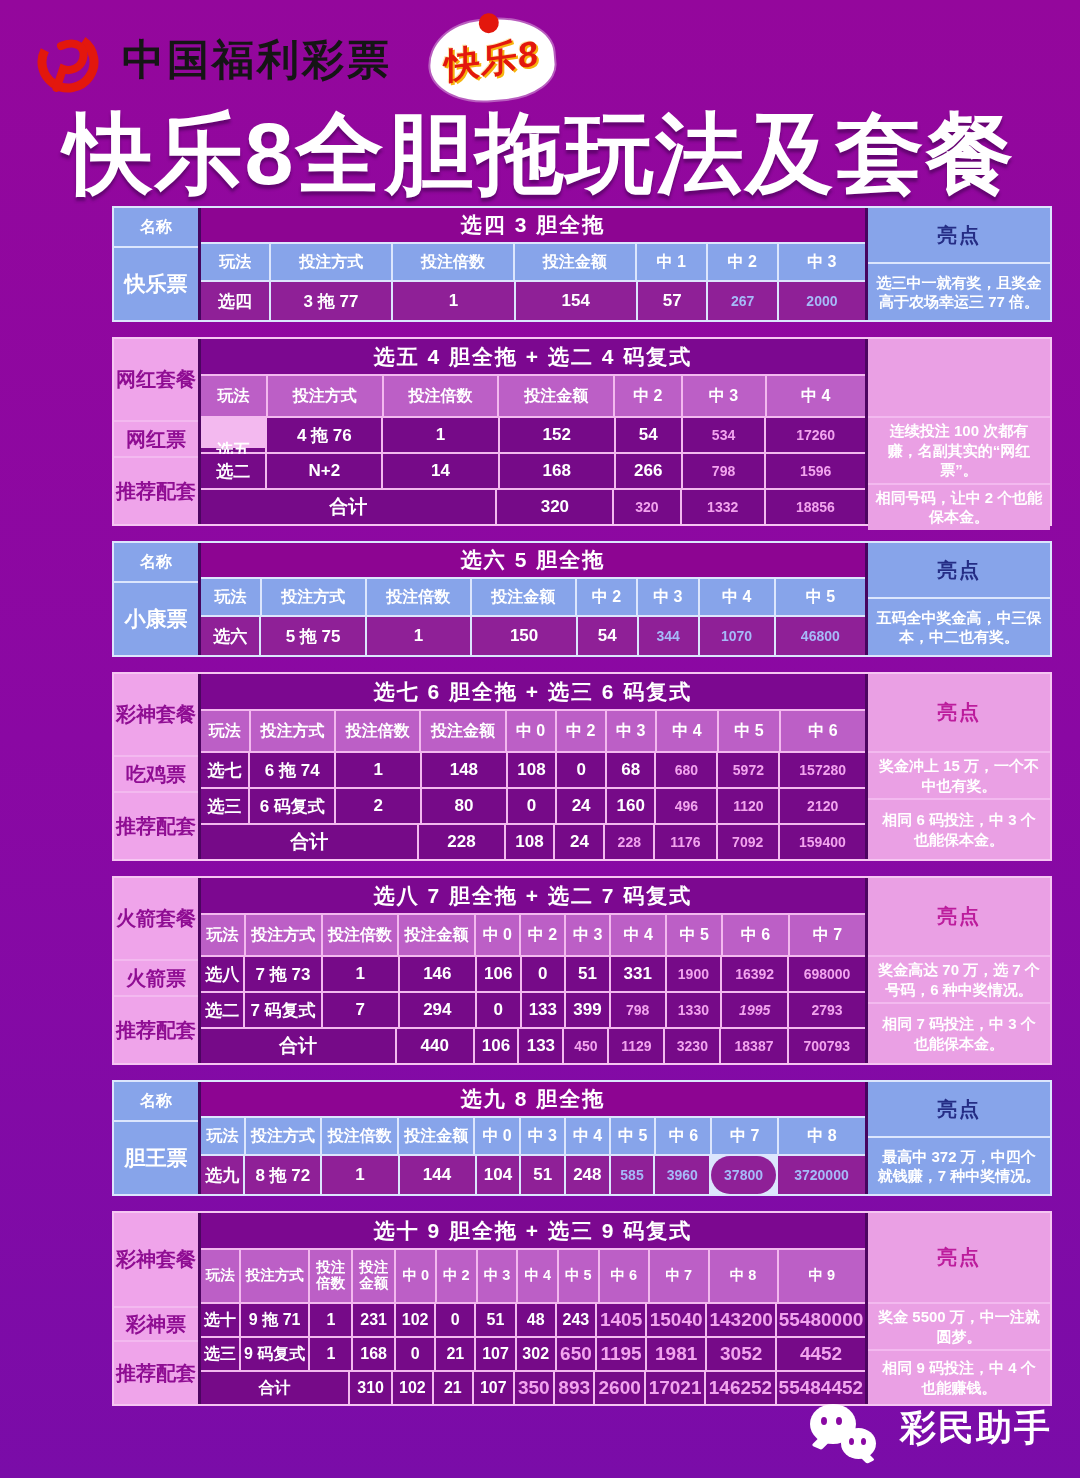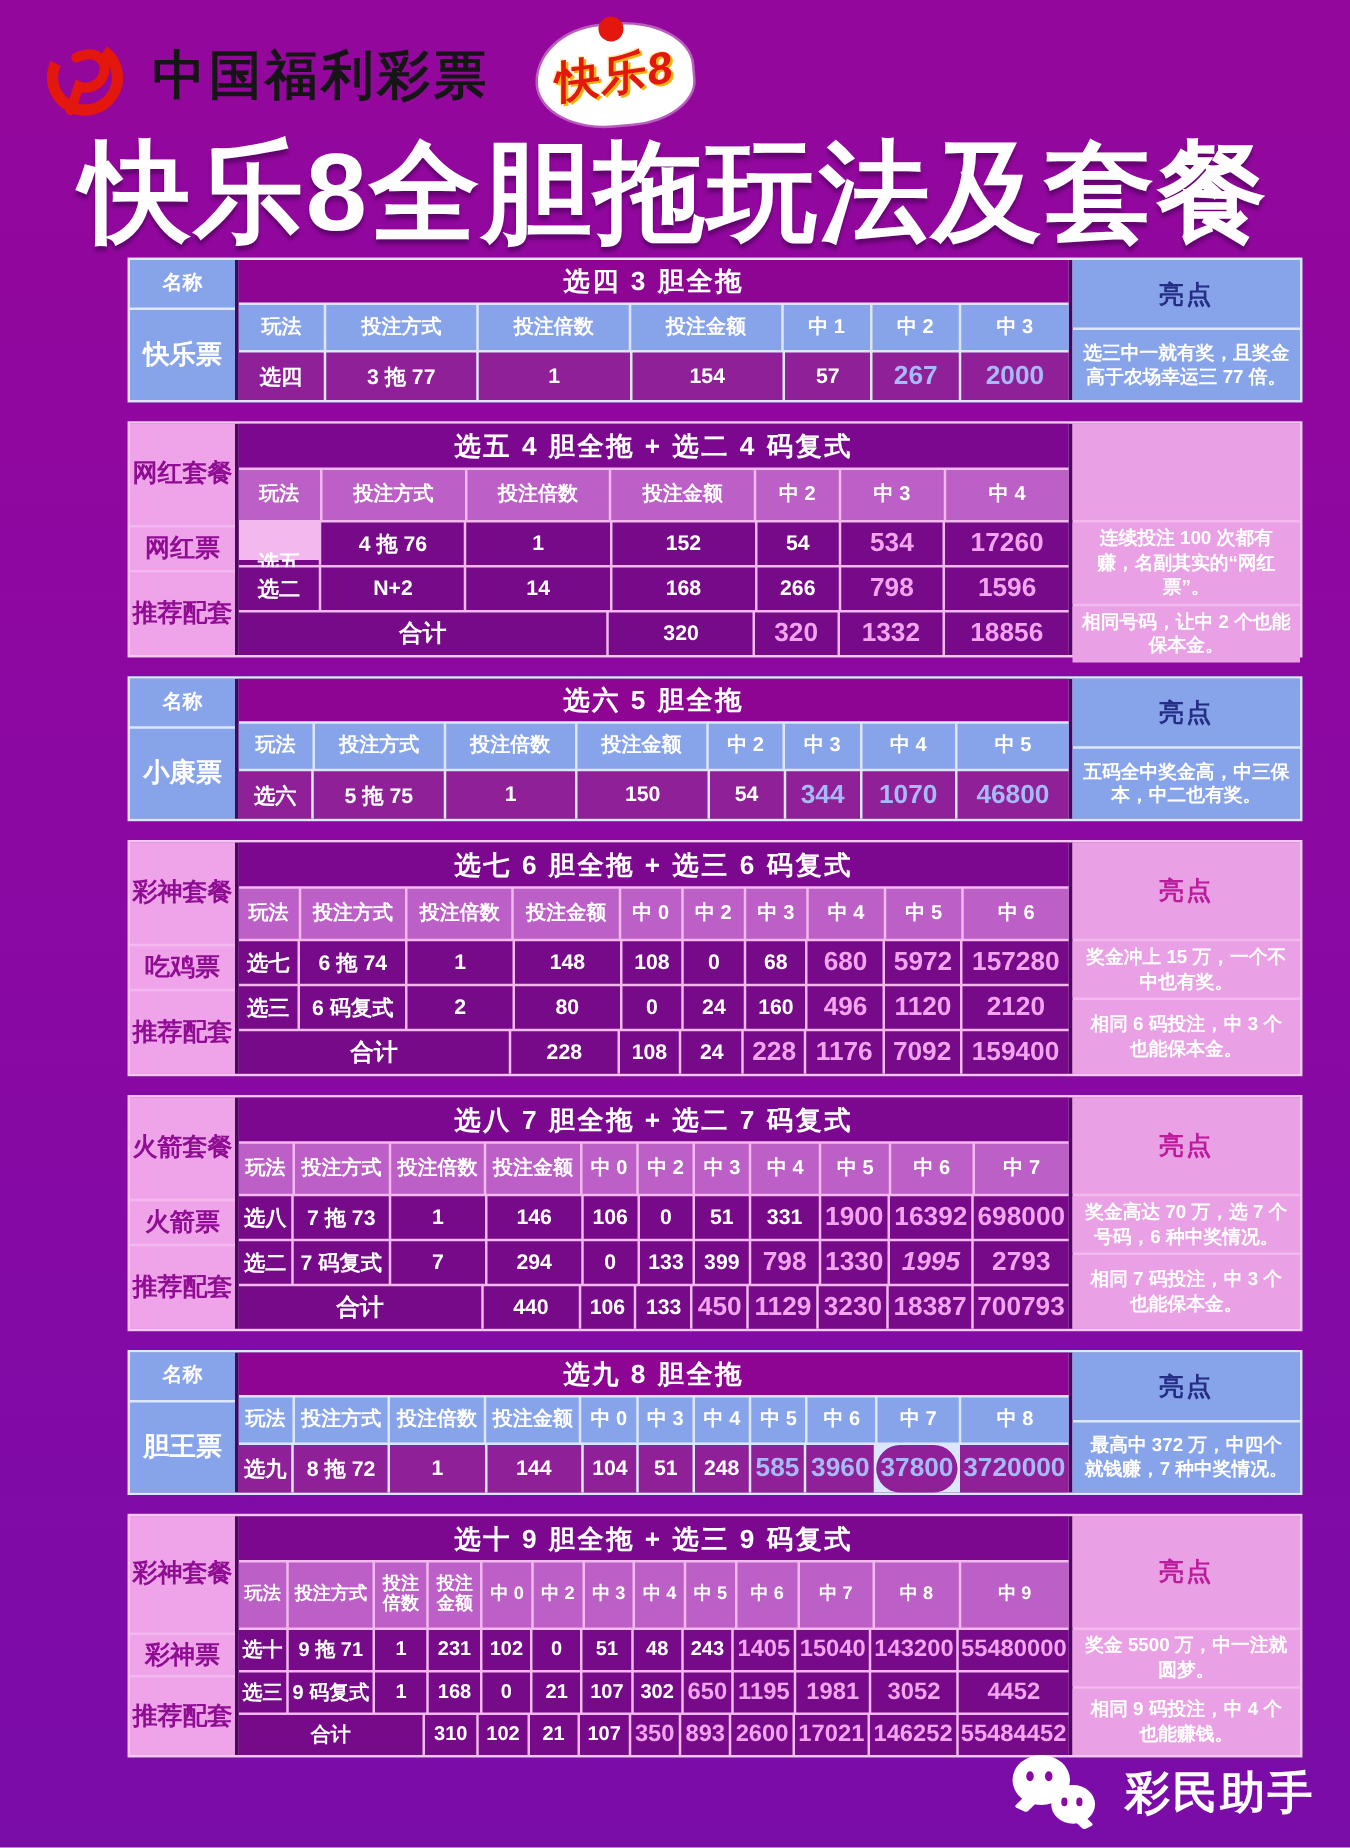--- a/index.html
+++ b/index.html
@@ -19,21 +19,21 @@
   }
   .k8-emblem{position:absolute;top:-7px;left:50%;transform:translateX(-50%);width:20px;height:20px;border-radius:50%;background:#E3170D;}
   .k8-text{font-weight:900;font-size:36px;color:#E3170D;transform:skewX(-8deg) rotate(-3deg);
     text-shadow:2px 2px 0 #F6B40E,-1px -1px 0 #FCE9B0;letter-spacing:1px;}
   .main-title{
     margin:4px 0 0 0;width:1080px;text-align:center;color:#fff;
     font-size:88px;font-weight:900;letter-spacing:2px;line-height:1.1;
     text-shadow:0 4px 3px rgba(45,0,60,.45);
   }
   
-  .tables{position:absolute;left:102px;top:206px;width:940px;display:flex;flex-direction:column;gap:15px;}
+  .tables{position:absolute;left:112px;top:206px;width:940px;display:flex;flex-direction:column;gap:15px;}
   .tbl{display:flex;gap:3px;border:2px solid;font-weight:700;}
   .tbl.blue{border-color:#DCE6FD;background:#46055F;}
   .tbl.pink{border-color:#F6C6F2;background:#4C0560;}
   .tbl-left{width:84px;display:flex;flex-direction:column;gap:2px;}
   .tbl-main{flex:1 1 0px;display:flex;flex-direction:column;gap:2px;min-width:0;}
   .tbl-right{width:182px;display:flex;flex-direction:column;gap:2px;}
   .blue .tbl-left,.blue .tbl-main,.blue .tbl-right{background:#DCE6FD;}
   .pink .tbl-left,.pink .tbl-main,.pink .tbl-right{background:#F3B9EF;}
   .lcell{display:flex;align-items:center;justify-content:center;text-align:center;line-height:1.15;padding:2px;}
   .blue .lcell{background:#87A4EA;color:#fff;font-size:21px;}
@@ -43,35 +43,35 @@
   .blue .band{background:#8D0592;}
   .pink .band{background:#7C0890;}
   .trow{display:flex;gap:2px;flex:1 1 0px;min-height:0;}
   .trow.thead{flex:0 0 auto;}
   .hcell{display:flex;align-items:center;justify-content:center;text-align:center;color:#fff;font-size:16px;line-height:1.1;padding:1px;min-width:0;}
   .blue .hcell{background:#87A4EA;}
   .pink .hcell{background:#BC5FC6;}
   .dcell{display:flex;align-items:center;justify-content:center;color:#fff;font-size:17px;white-space:nowrap;min-width:0;}
   .blue .dcell{background:#8F2097;}
   .pink .dcell{background:#760A88;}
-  .dcell.hl{font-size:21px;font-weight:900;}
+  .dcell.hl{font-size:14px;font-weight:900;}
   .blue .dcell.hl{color:#A6BAF8;}
   .pink .dcell.hl{color:#F2A4EE;}
   .dcell.span{font-size:19px;}
   .dense .hcell{font-size:14.5px;}
   .dense .dcell{font-size:16px;}
   .dense .dcell.hl{font-size:19px;}
   .hl-title{display:flex;align-items:center;justify-content:center;font-size:20px;font-weight:900;letter-spacing:2px;flex:0 0 auto;}
   .blue .hl-title{background:#87A4EA;color:#252D85;}
   .pink .hl-title{background:#EAA0E4;color:#BC1C9C;}
   .hl-note{display:flex;align-items:center;justify-content:center;text-align:center;color:#fff;font-size:15px;line-height:1.3;padding:3px 7px;}
   .blue .hl-note{background:#87A4EA;}
   .pink .hl-note{background:#EAA0E4;}
   
-  .footer{position:absolute;right:28px;bottom:14px;display:flex;align-items:center;gap:14px;}
+  .footer{position:absolute;right:28px;bottom:14px;display:flex;gap:14px;}
   .wx{position:relative;width:76px;height:60px;}
   .wx .b1{position:absolute;left:0;top:0;width:46px;height:40px;background:#fff;border-radius:50%;}
   .wx .b1:before{content:'';position:absolute;left:11px;top:13px;width:6px;height:8px;border-radius:50%;
     background:#8A08A3;box-shadow:15px 0 0 #8A08A3;}
   .wx .b1:after{content:'';position:absolute;left:5px;bottom:-5px;width:11px;height:11px;background:#fff;
     border-radius:2px;transform:rotate(25deg) skewX(-20deg);}
   .wx .b2{position:absolute;left:31px;top:24px;width:35px;height:31px;background:#fff;border-radius:50%;}
   .wx .b2:before{content:'';position:absolute;left:8px;top:10px;width:5px;height:7px;border-radius:50%;
     background:#8A08A3;box-shadow:12px 0 0 #8A08A3;}
   .wx .b2:after{content:'';position:absolute;right:4px;bottom:-4px;width:9px;height:9px;background:#fff;

